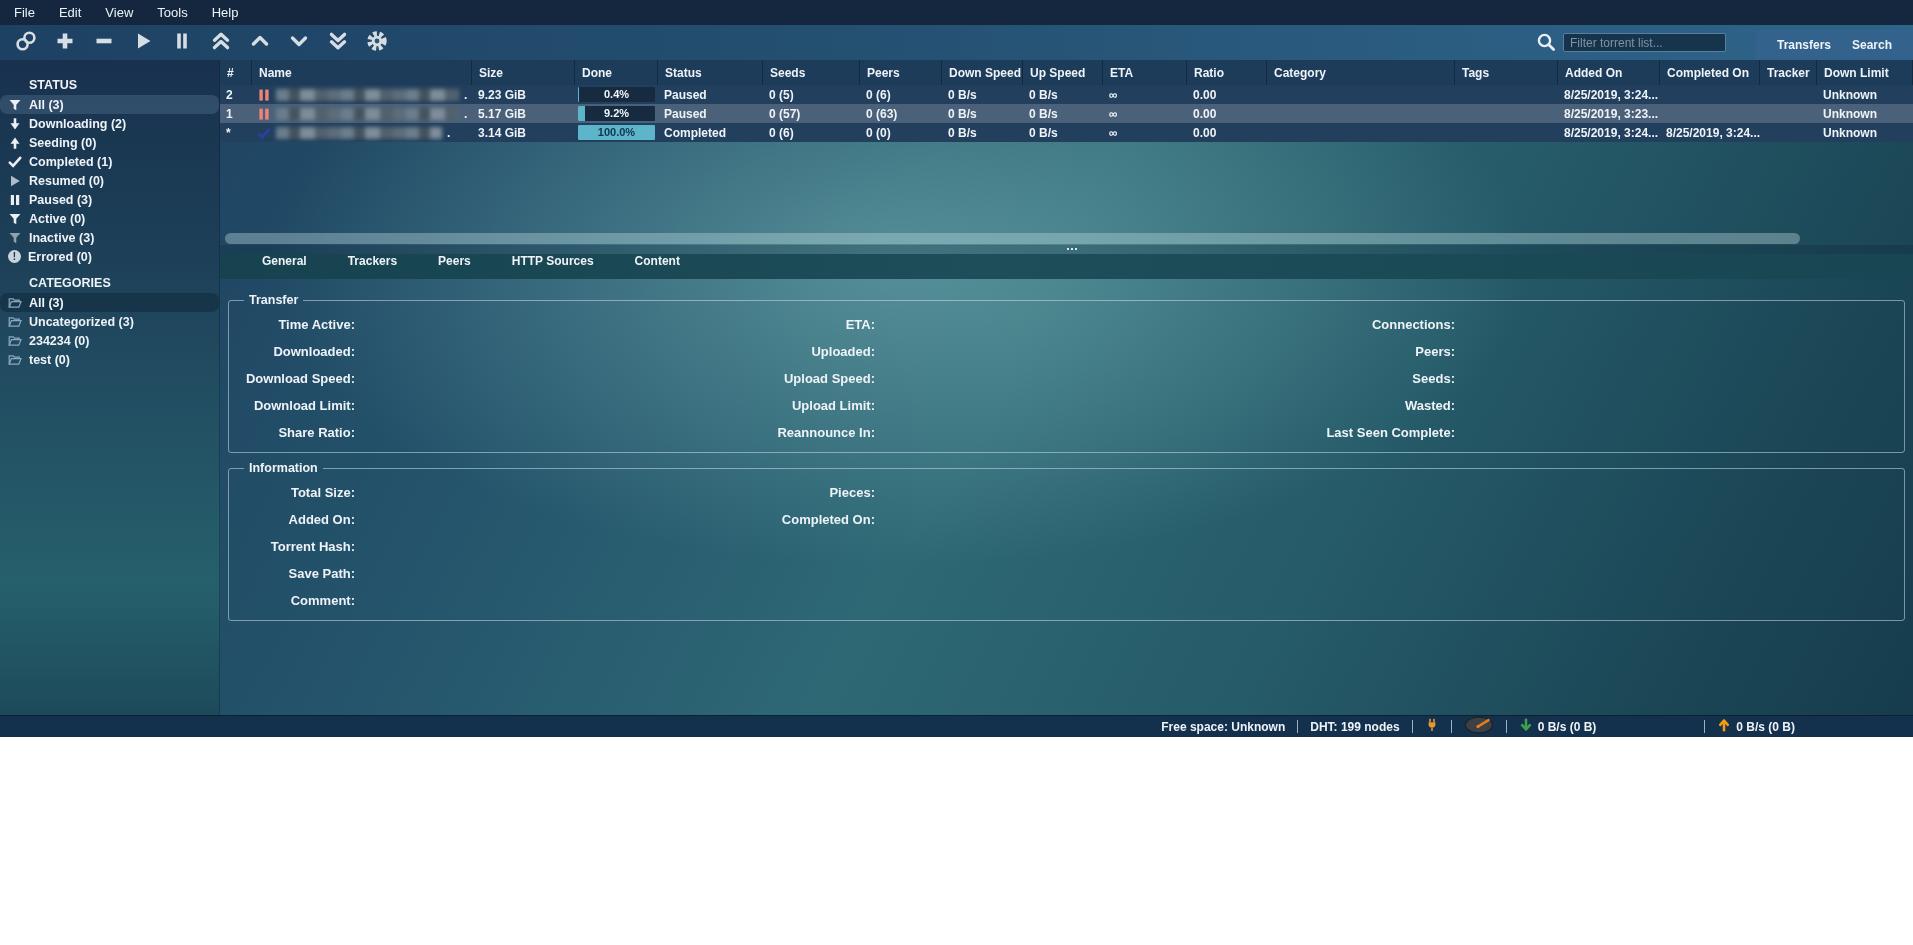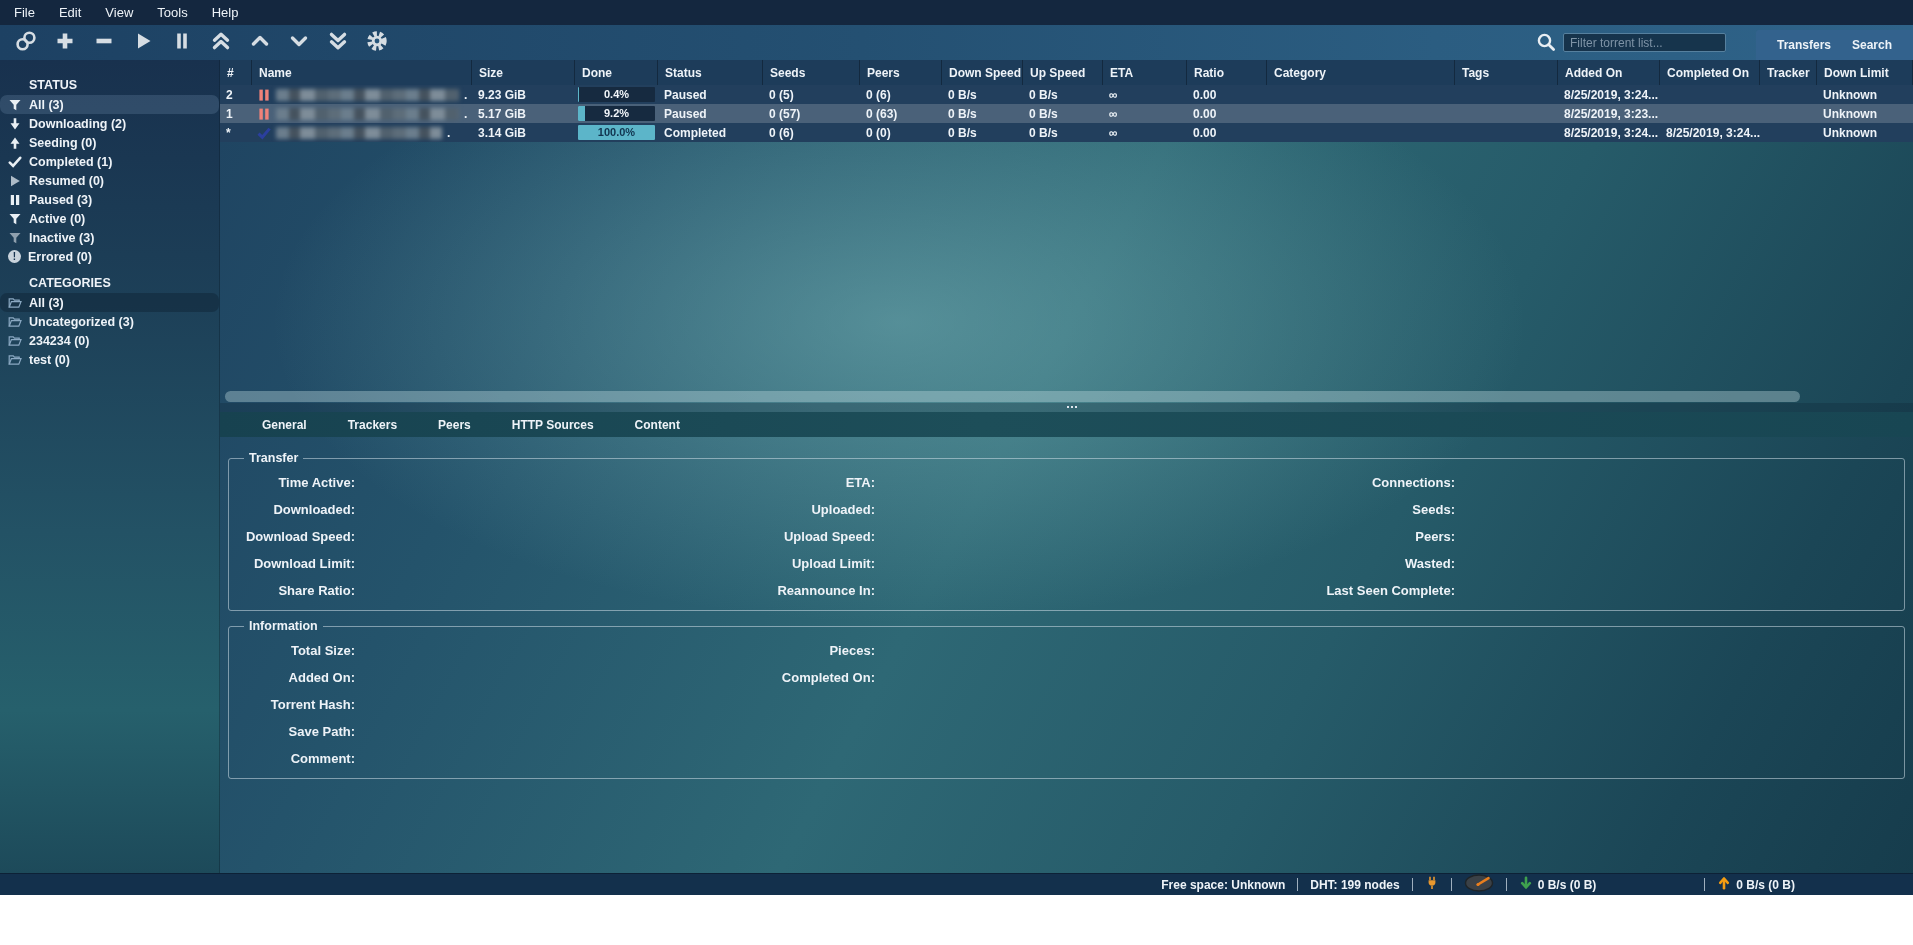--- a/index.html
+++ b/index.html
@@ -3,21 +3,21 @@
 <meta charset="utf-8">
 <style>
   * { box-sizing: border-box; }
   html,body { margin:0; padding:0; }
   body {
     width:1913px; height:945px; overflow:hidden;
     font-family:"Liberation Sans", sans-serif;
     color:#eef3f8; font-size:12px;
   }
   .app {
-    position:relative; width:1913px; height:895px;
+    position:relative; width:1913px; height:737px;
     background:
       radial-gradient(ellipse 980px 470px at 47% 36%, rgba(128,188,190,0.50), rgba(128,188,190,0) 64%),
       linear-gradient(118deg, #1c3b5c 0%, #24536b 30%, #2e6875 52%, #265b69 70%, #1b4656 88%, #163c4c 100%);
   }
   
   .menubar { position:absolute; top:0; left:0; right:0; height:25px; background:#14273f;
     display:flex; align-items:center; gap:24px; padding-left:14px; font-size:13px; }
   .menu-item { cursor:default; }
   
   .toolbar { position:absolute; top:25px; left:0; right:0; height:35px;
@@ -61,21 +61,21 @@
   .pfill { position:absolute; left:0; top:0; bottom:0; background:#5cb5c9; }
   .ptext { position:absolute; inset:0; text-align:center; font-size:11px; font-weight:700; line-height:15px; color:#f2f6fa; }
   .ptext.dark { color:#11344f; }
   .tfill { flex:1; }
   .hscroll { height:13px; display:flex; align-items:center; padding:0 5px; cursor:pointer; }
   .hthumb { height:11px; border-radius:6px; background:rgba(185,212,218,0.40); width:calc(100% - 108px); cursor:pointer; }
   .splitter { height:9px; position:relative; background:rgba(12,30,46,0.25); cursor:row-resize; }
   .grip { position:absolute; left:50%; top:3px; width:2px; height:2px; background:#dfe7ee; box-shadow:4px 0 #dfe7ee, 8px 0 #dfe7ee; }
   
   .tabbar { height:25px; background:linear-gradient(90deg,#174250,#1d4e59 45%,#184653);
-    display:flex; align-items:center; gap:41px; padding-left:42px; font-weight:700; position:relative; }
+    display:flex; align-items:flex-start; gap:41px; padding-left:42px; font-weight:700; position:relative; }
   .dtab { cursor:pointer; }
   .tab-caret { position:absolute; right:13px; top:10px; }
   .detail { height:436px; overflow:hidden; padding:6px 8px 0; }
   fieldset.panel { border:1px solid rgba(205,220,230,0.55); border-radius:3px; margin:8px 0 4px;
     padding:2px 10px 10px; position:relative; background:transparent; }
   fieldset.panel legend { font-size:12.5px; font-weight:700; padding:0 5px; margin-left:5px; }
   .fgrid { position:relative; height:128px; margin-top:5px; }
   .fcol { position:absolute; top:2px; left:0; display:flex; flex-direction:column; gap:9px; }
   .fcol .flabel { height:18px; line-height:18px; font-size:13px; font-weight:700; text-align:right; }
   .fcol.c1 { width:116px; } .fcol.c2 { width:636px; } .fcol.c3 { width:1216px; }
@@ -446,22 +446,22 @@
             </div>
             <div class="fcol c2">
               <div class="flabel">ETA:</div>
               <div class="flabel">Uploaded:</div>
               <div class="flabel">Upload Speed:</div>
               <div class="flabel">Upload Limit:</div>
               <div class="flabel">Reannounce In:</div>
             </div>
             <div class="fcol c3">
               <div class="flabel">Connections:</div>
+              <div class="flabel">Peers:</div>
               <div class="flabel">Seeds:</div>
-              <div class="flabel">Peers:</div>
               <div class="flabel">Wasted:</div>
               <div class="flabel">Last Seen Complete:</div>
             </div>
           </div>
         </fieldset>
         <fieldset class="panel">
           <legend>Information</legend>
           <div class="fgrid">
             <div class="fcol c1">
               <div class="flabel">Total Size:</div>

